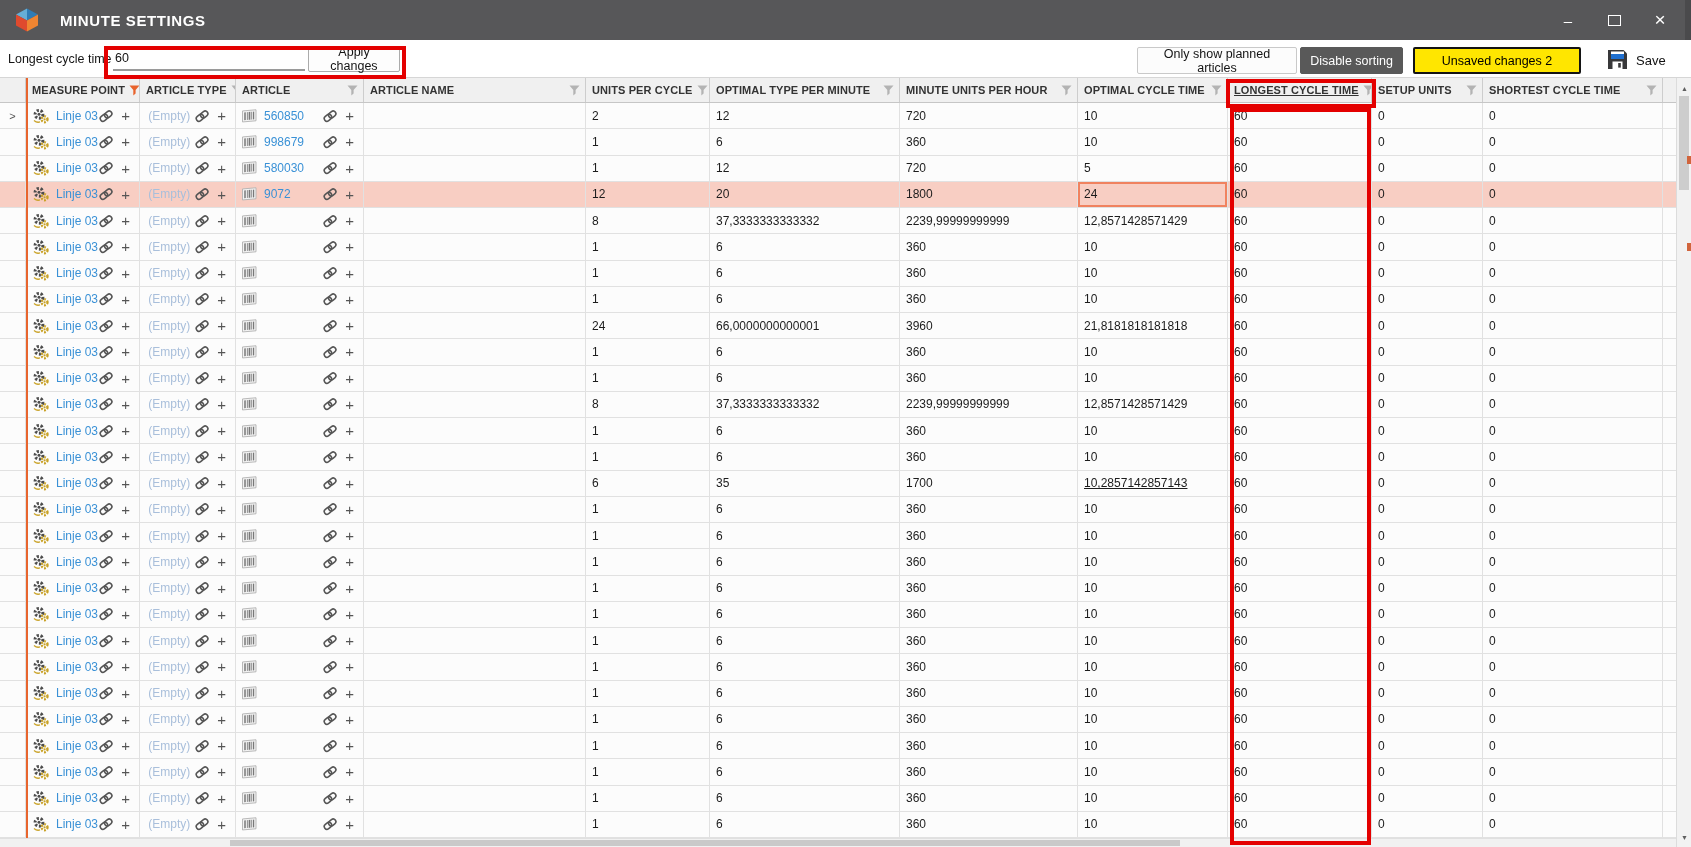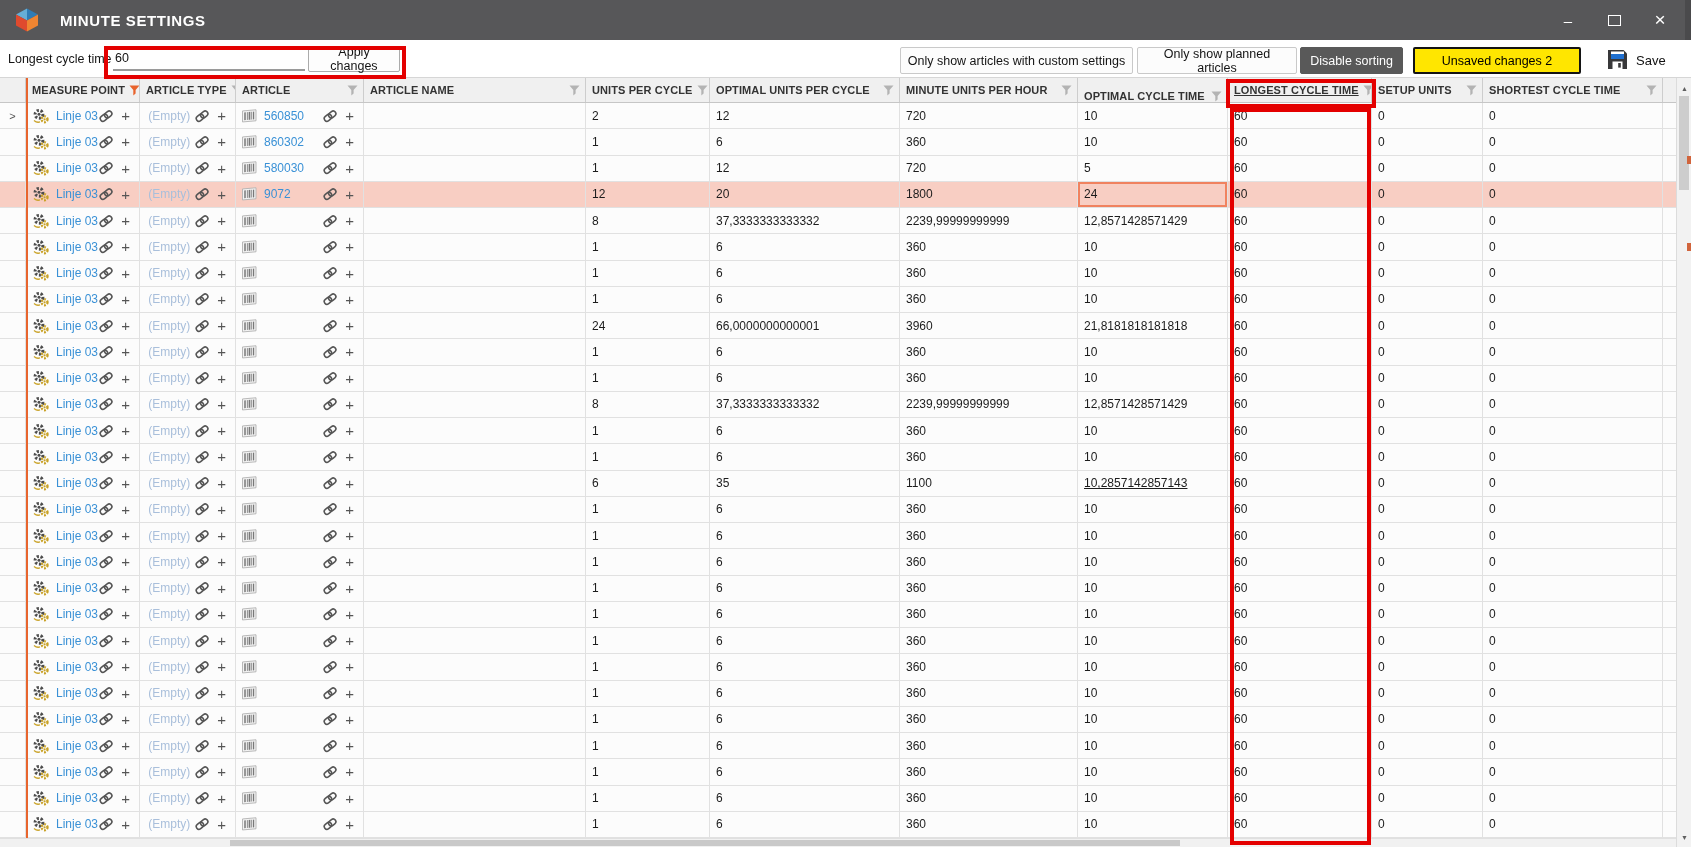--- a/index.html
+++ b/index.html
@@ -94,21 +94,20 @@
       </div>
   </div>
   <div class="edgestrip"></div>
 </div>
 
 <div class="toolbar">
   <div class="tlabel">Longest cycle time :</div>
   <input class="lct-input" type="text" value="60" style="">
   <button class="apply-btn">Apply changes</button>
 
-  <button class="tb-btn btn-custom">Only show articles with custom settings</button>
   <button class="tb-btn btn-planned">Only show planned articles</button>
   <button class="tb-btn btn-dark">Disable sorting</button>
   <div class="tb-btn badge-yellow">Unsaved changes 2</div>
 
   <svg class="floppy" viewBox="0 0 21 21">
     <path d="M1,1 h15.5 l3.5,3.5 V20 H1 Z" fill="#38383a"></path>
     <rect x="4" y="2.5" width="13" height="7.5" fill="#ffffff"></rect>
     <rect x="4" y="5" width="13" height="5" fill="#1e6fd0"></rect>
     <rect x="5.5" y="12.5" width="10" height="7.5" fill="#ffffff"></rect>
     <rect x="11.2" y="14" width="2.6" height="4.6" fill="#38383a"></rect>
@@ -152,36 +151,36 @@
     </div>
     <div class="hcell" style="width: 124px;">
       <span class="hlabel">UNITS PER CYCLE</span>
       <span class="flt">
         <svg width="11" height="11" viewBox="0 0 11 11">
           <path d="M0.5,0.5 h10 l-3.9,4.6 v3.4 l-2.3,1.9 v-5.3 Z" fill="#b3b3b3"></path>
         </svg>
       </span>
     </div>
     <div class="hcell" style="width: 190px;">
-      <span class="hlabel">OPTIMAL UNITS PER CYCLE</span>
+      <span class="hlabel">OPTIMAL TYPE PER MINUTE</span>
       <span class="flt">
         <svg width="11" height="11" viewBox="0 0 11 11">
           <path d="M0.5,0.5 h10 l-3.9,4.6 v3.4 l-2.3,1.9 v-5.3 Z" fill="#b3b3b3"></path>
         </svg>
       </span>
     </div>
     <div class="hcell" style="width: 178px;">
       <span class="hlabel">MINUTE UNITS PER HOUR</span>
       <span class="flt">
         <svg width="11" height="11" viewBox="0 0 11 11">
           <path d="M0.5,0.5 h10 l-3.9,4.6 v3.4 l-2.3,1.9 v-5.3 Z" fill="#b3b3b3"></path>
         </svg>
       </span>
     </div>
-    <div class="hcell" style="width: 150px; align-items: flex-end;">
+    <div class="hcell" style="width: 150px;">
       <span class="hlabel">OPTIMAL CYCLE TIME</span>
       <span class="flt">
         <svg width="11" height="11" viewBox="0 0 11 11">
           <path d="M0.5,0.5 h10 l-3.9,4.6 v3.4 l-2.3,1.9 v-5.3 Z" fill="#b3b3b3"></path>
         </svg>
       </span>
     </div>
     <div class="hcell u" style="width: 144px;">
       <span class="hlabel">LONGEST CYCLE TIME</span>
       <span class="flt">
@@ -335,21 +334,21 @@
       <g stroke="#787878">
                 <line x1="3" y1="3.6" x2="3" y2="11.4" stroke-width="1.5"></line>
                 <line x1="5.4" y1="3.6" x2="5.4" y2="11.4" stroke-width="0.8"></line>
       <line x1="7.5" y1="3.6" x2="7.5" y2="11.4" stroke-width="1.7"></line>
                 <line x1="9.7" y1="3.6" x2="9.7" y2="11.4" stroke-width="0.8"></line>
       <line x1="11.6" y1="3.6" x2="11.6" y2="11.4" stroke-width="1.2"></line>
               </g>
             </g>
           </svg>
         </span>
-        <span class="linktext">860302</span>
+        <span class="linktext">998679</span>
         <span class="icongrp">
           <span class="gicon">
             <svg width="16" height="14" viewBox="0 0 16 14">
       <g fill="none" stroke="#555" stroke-width="1.6" transform="rotate(-38 8 7)">
       <rect x="1.4" y="4.4" width="7.8" height="5.4" rx="2.7"></rect>
                 <rect x="6.8" y="4.4" width="7.8" height="5.4" rx="2.7"></rect>
               </g>
             </svg>
           </span>
           <span class="plus">+</span>
@@ -1341,21 +1340,21 @@
                 <rect x="6.8" y="4.4" width="7.8" height="5.4" rx="2.7"></rect>
               </g>
             </svg>
           </span>
           <span class="plus">+</span>
         </span>
       </div>
       <div class="cell" style="width: 222px;"></div>
       <div class="cell" style="width: 124px;">6</div>
       <div class="cell" style="width: 190px;">35</div>
-      <div class="cell" style="width: 178px;">1100</div>
+      <div class="cell" style="width: 178px;">1700</div>
       <div class="cell" style="width: 150px; text-decoration: underline;">10,2857142857143</div>
       <div class="cell" style="width: 144px;">60</div>
       <div class="cell" style="width: 111px;">0</div>
       <div class="cell" style="width: 180px;">0</div>
       <div class="cell trail"></div>
     </div>
     <div class="row">
       <div class="cell ind" style="width: 26px;"></div>
       <div class="cell" style="width: 114px;">
         <span class="gicon">

